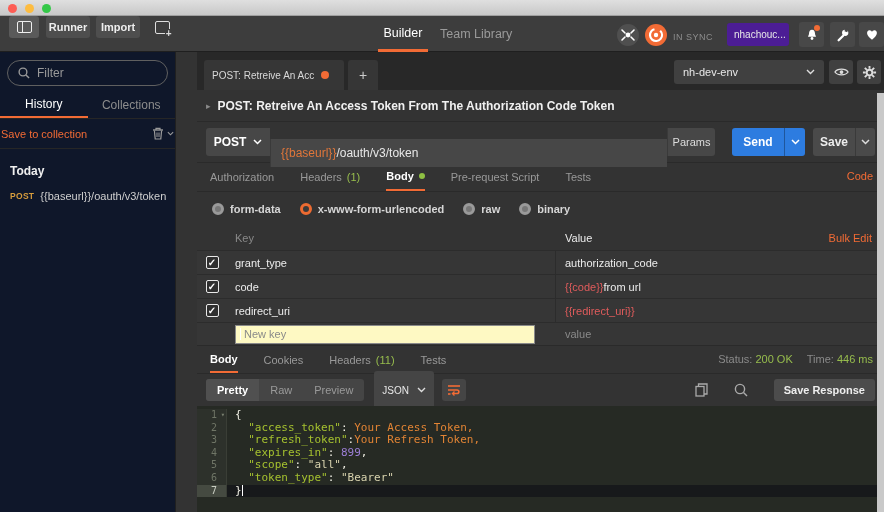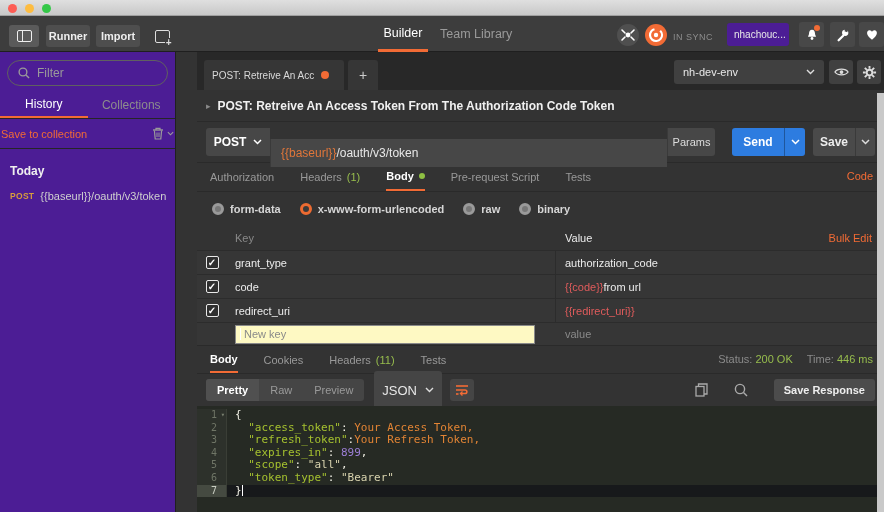--- a/index.html
+++ b/index.html
@@ -10,21 +10,21 @@
     color:#e8e8e8; font-size:12px; -webkit-font-smoothing:antialiased;
   }
   
   .titlebar { position:absolute; left:0; top:0; width:884px; height:16px;
     background:linear-gradient(#dfdfdf,#c8c8c8); border-bottom:1px solid #9f9f9f; }
   .tl { position:absolute; top:4px; width:9px; height:9px; border-radius:50%; }
   .tl.red { left:8px; background:#fd5d55; } .tl.yel { left:25px; background:#fdbc40; } .tl.grn { left:42px; background:#34c848; }
   
   .toolbar { position:absolute; left:0; top:16px; width:884px; height:36px;
     background:#3d3d3d; border-bottom:1px solid #1f1f1f; }
-  .toolbar .btn { position:absolute; top:9px; height:22px; background:#4e4e4e;
+  .toolbar .btn { position:absolute; top:0; height:22px; background:#4e4e4e;
     border-radius:3px; color:#eee; font-size:11px; font-weight:bold;
     display:flex; align-items:center; justify-content:center; }
   .pane-btn { left:9px; width:30px; background:#5a5a5a !important; }
   .pane-ic { width:15px; height:12px; border:1.5px solid #eee; border-radius:2px; position:relative; }
   .pane-ic::after { content:""; position:absolute; left:4px; top:0; bottom:0; width:1.5px; background:#eee; }
   .runner-btn { left:46px; width:44px; } .import-btn { left:96px; width:44px; }
   .newwin-btn { left:148px; width:28px; background:transparent !important; }
   .newwin-ic { width:15px; height:13px; border:1.5px solid #ddd; border-radius:2px; position:relative; }
   .newwin-plus { position:absolute; right:-4px; bottom:-5px; color:#ddd; font-size:10px; font-weight:bold; background:#3d3d3d; padding:0 1px; line-height:9px; }
   .top-tab { position:absolute; top:0; height:36px; display:flex; align-items:center; font-size:12.5px; }
@@ -34,21 +34,21 @@
   .intercept { left:617px; background:#4f4f4f; }
   .syncbadge { left:645px; background:#f26b35; }
   .insync { position:absolute; left:673px; top:16px; font-size:9px; color:#8d8d8d; letter-spacing:.5px; }
   .user-dd { position:absolute; left:727px; top:7px; width:62px; height:23px; background:#4c1d95; border-radius:3px;
     display:flex; align-items:center; justify-content:space-between; padding:0 7px; font-size:10px; color:#e8e8e8; }
   .sq-btn { position:absolute; top:6px; width:25px; height:25px; background:#484848; border-radius:3px;
     display:flex; align-items:center; justify-content:center; }
   .bell-btn { left:799px; } .wrench-btn { left:830px; } .heart-btn { left:859px; }
   .bell-dot { position:absolute; right:4px; top:3px; width:6px; height:6px; border-radius:50%; background:#f26b35; }
   
-  .sidebar { position:absolute; left:0; top:52px; width:176px; height:460px; background:#4c1d95; border-right:1px solid #202020; }
+  .sidebar { position:absolute; left:0; top:52px; width:176px; height:460px; background:#0f172a; border-right:1px solid #202020; }
   .filter { margin:8px 7px 6px 7px; height:26px; border:1px solid #606060; border-radius:13px;
     display:flex; align-items:center; padding:0 10px; gap:7px; color:#9a9a9a; font-size:12px; }
   .side-tabs { display:flex; height:27px; border-bottom:1px solid #262626; }
   .side-tab { flex:1; display:flex; align-items:center; justify-content:center; font-size:12px; color:#8d8d8d; }
   .side-tab.active { color:#fff; border-bottom:2px solid #f26b35; }
   .side-actions { height:30px; display:flex; align-items:center; justify-content:space-between;
     padding:0 1px; border-bottom:1px solid #262626; }
   .save-coll { color:#f26b35; font-size:11px; }
   .trash-wrap { display:flex; align-items:center; gap:3px; }
   .side-section { margin:15px 0 8px 10px; font-size:12px; font-weight:bold; color:#efefef; }
@@ -124,21 +124,21 @@
   
   .resp-tabs { position:absolute; left:0; top:293px; width:687px; height:29px; display:flex; align-items:stretch;
     gap:26px; padding-left:13px; border-bottom:1px solid #2a2a2a; border-top:1px solid #2a2a2a; }
   .resp-meta { position:absolute; right:11px; top:301px; font-size:11px; color:#8a8a8a; display:flex; gap:14px; }
   .meta-green { color:#97bd4d; }
   .resp-toolbar { position:absolute; left:0; top:322px; width:687px; height:32px; display:flex; align-items:center; padding:0 9px; }
   .seg-group { display:flex; height:22px; background:#454545; border-radius:3px; overflow:hidden; }
   .seg { padding:0 11px; display:flex; align-items:center; font-size:11px; color:#9a9a9a; }
   .seg.active { color:#fff; background:#505050; font-weight:bold; }
   .fmt-sel { margin-left:10px; height:38px; background:#454545; border-radius:3px; display:flex; align-items:center;
-    gap:8px; padding:0 8px; font-size:13px; color:#e8e8e8; }
+    gap:8px; padding:0 8px; font-size:10px; color:#e8e8e8; }
   .wrap-btn { margin-left:8px; width:24px; height:22px; background:#454545; border-radius:3px;
     display:flex; align-items:center; justify-content:center; }
   .resp-right { margin-left:auto; display:flex; align-items:center; gap:26px; }
   .save-resp { height:22px; background:#4c4c4c; border-radius:3px; display:flex; align-items:center;
     padding:0 10px; font-size:11px; font-weight:bold; color:#eee; }
   
   .editor { position:absolute; left:0; top:354px; width:687px; height:106px; background:#262a24;
     font-family:"DejaVu Sans Mono", monospace; font-size:11px; }
   .ed-line { display:flex; height:12.6px; line-height:12.6px; position:relative; }
   .ed-gutter { width:30px; flex:none; background:#2d312b; border-right:1px solid #3a3e36; color:#6f7566;

